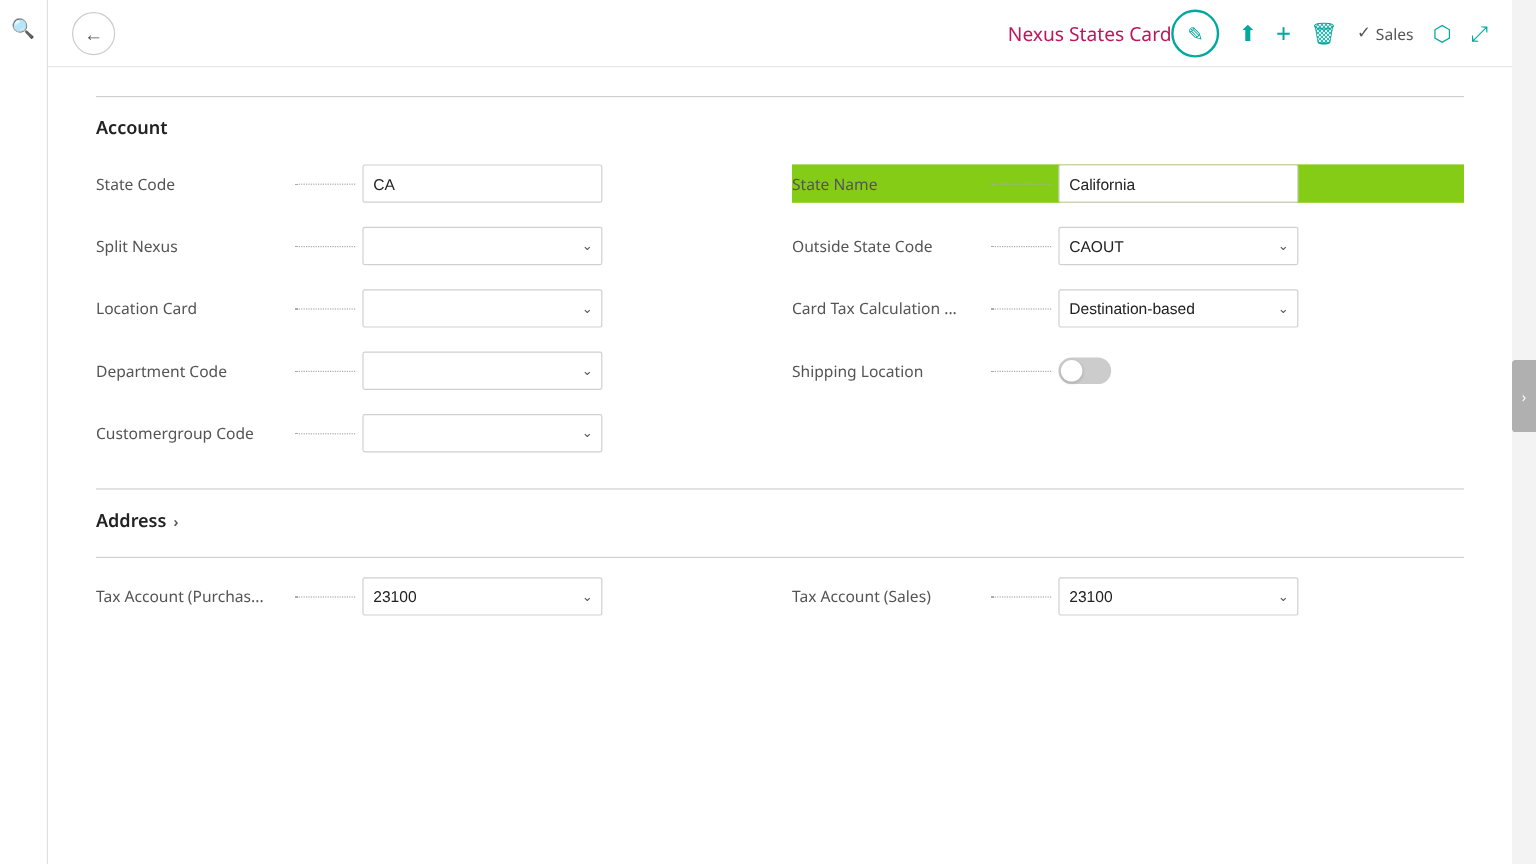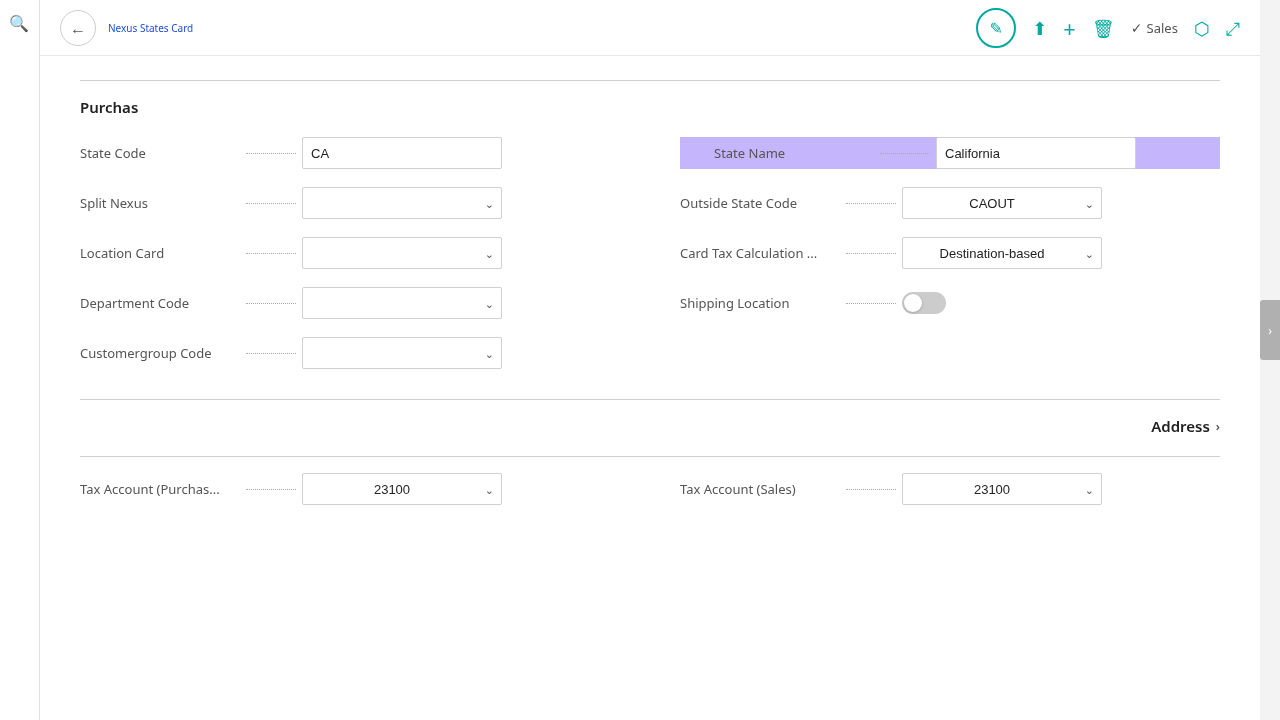--- a/index.html
+++ b/index.html
@@ -55,23 +55,24 @@
       align-items: center;
       justify-content: center;
       cursor: pointer;
       color: #555;
       font-size: 16px;
       background: #fff;
       margin-right: 12px;
     }
 
     .page-title-bar {
-      font-size: 10px;
-      color: #1d4ed8;
+      font-size: 16px;
+      color: #be185d;
       flex: 1;
+      text-align: right;
     }
 
     .toolbar-actions {
       display: flex;
       align-items: center;
       gap: 16px;
       margin-left: auto;
     }
 
     .edit-btn-circle {
@@ -136,29 +137,29 @@
       font-weight: 600;
       color: #222;
       margin-bottom: 20px;
     }
 
     .section-title-clickable {
       display: flex;
       align-items: center;
       gap: 6px;
       cursor: pointer;
-      justify-content: flex-end;
     }
 
     .fields-grid {
       display: grid;
       grid-template-columns: 1fr 1fr;
       column-gap: 60px;
       row-gap: 18px;
       margin-bottom: 30px;
+      gap: 20px;
     }
 
     .field-row {
       display: flex;
       align-items: center;
     }
 
     .field-label {
       font-size: 13px;
       color: #555;
@@ -198,21 +199,20 @@
       border: 1px solid #d0d0d0;
       border-radius: 2px;
       padding: 5px 28px 5px 8px;
       font-size: 13px;
       color: #222;
       background: #fff;
       height: 32px;
       appearance: none;
       -webkit-appearance: none;
       cursor: pointer;
-      text-align: center;
     }
 
     .select-chevron {
       position: absolute;
       right: 8px;
       top: 50%;
       transform: translateY(-50%);
       pointer-events: none;
       color: #555;
       font-size: 11px;
@@ -258,22 +258,21 @@
       border-radius: 3px 0 0 3px;
       display: flex;
       align-items: center;
       justify-content: center;
       color: #fff;
       font-size: 12px;
       cursor: pointer;
     }
 
     .highlight-row {
-      background: #c4b5fd;
-      padding-left: 34px;
+      background: #84cc16;
     }
 
     .nav-chevron {
       color: #555;
       font-size: 12px;
     }
   </style>
 </head>
 <body>
 
@@ -303,21 +302,21 @@
       <span class="toolbar-icon">⬡</span>
       <span class="toolbar-icon">⤢</span>
     </div>
   </div>
 
   <div class="record-content">
 
 
     <hr class="section-divider">
 
-    <div class="section-title">Purchas</div>
+    <div class="section-title">Account</div>
 
     <div class="fields-grid">
 
       <div class="field-row">
         <span class="field-label">State Code</span>
         <div class="field-dots"></div>
         <input class="field-input" type="text" value="CA" style="">
       </div>
 
 

